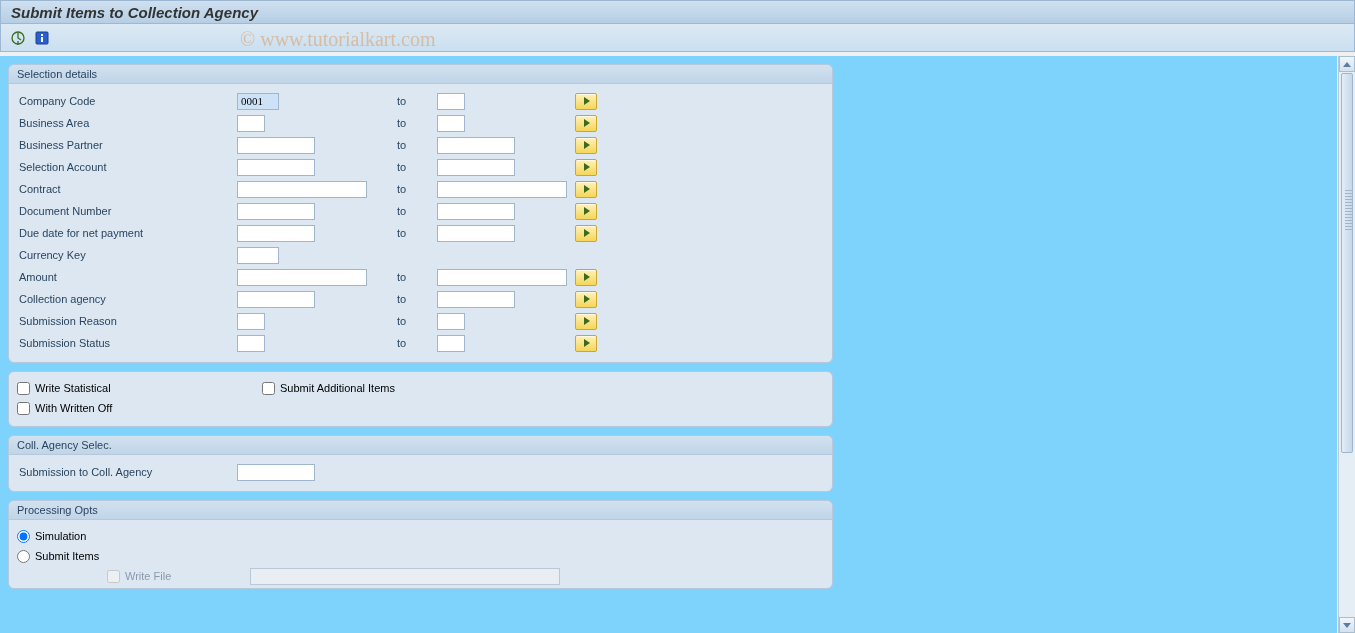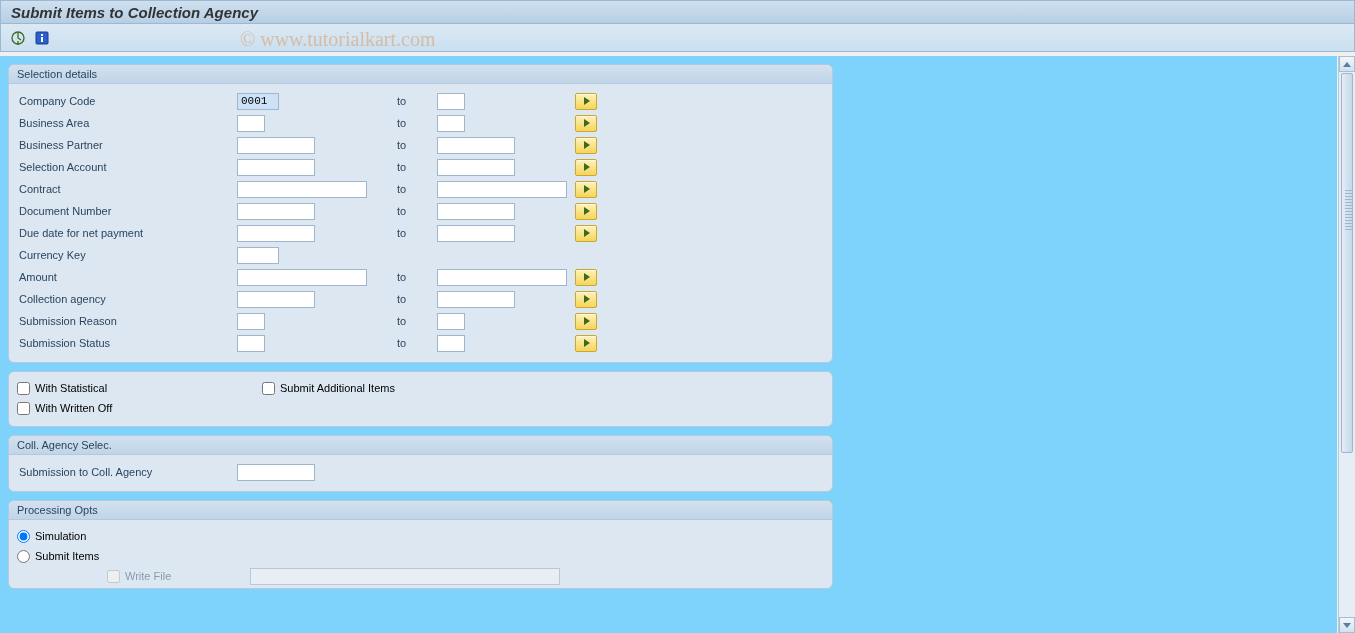--- a/index.html
+++ b/index.html
@@ -93,21 +93,21 @@
     .col-from { width: 160px; }
     .col-to-lbl { width: 40px; color:#2a4560; font-size:11px;}
     .col-to { width: 138px; }
     .col-btn { width: 30px; }
     input[type="text"] {
       border: 1px solid #9fb6cc;
       background: #fff;
       height: 17px;
       font-size: 11px;
       padding: 0 3px;
-      font-family: Liberation Mono, monospace;
+      font-family: Liberation Serif, serif;
     }
     input.selected { background: #cde2f7; }
     .w-xs { width: 28px; }
     .w-sm { width: 42px; }
     .w-md { width: 78px; }
     .w-lg { width: 130px; }
     .more-btn {
       width: 22px; height: 17px;
       background: linear-gradient(to bottom, #fff2b8 0%, #f6d558 100%);
       border: 1px solid #c9a831;
@@ -324,21 +324,21 @@
       </div>
     </div>
   </div>
 
   <div class="group">
     <div class="group-body">
       <div style="display:flex;">
         <div style="width:245px;">
           <div class="checkbox-row">
             <input type="checkbox" style="">
-            <span>With Statistical</span>
+            <span>Write Statistical</span>
           </div>
           <div class="checkbox-row">
             <input type="checkbox" style="">
             <span>With Written Off</span>
           </div>
         </div>
         <div>
           <div class="checkbox-row">
             <input type="checkbox" style="">
             <span>Submit Additional Items</span>

